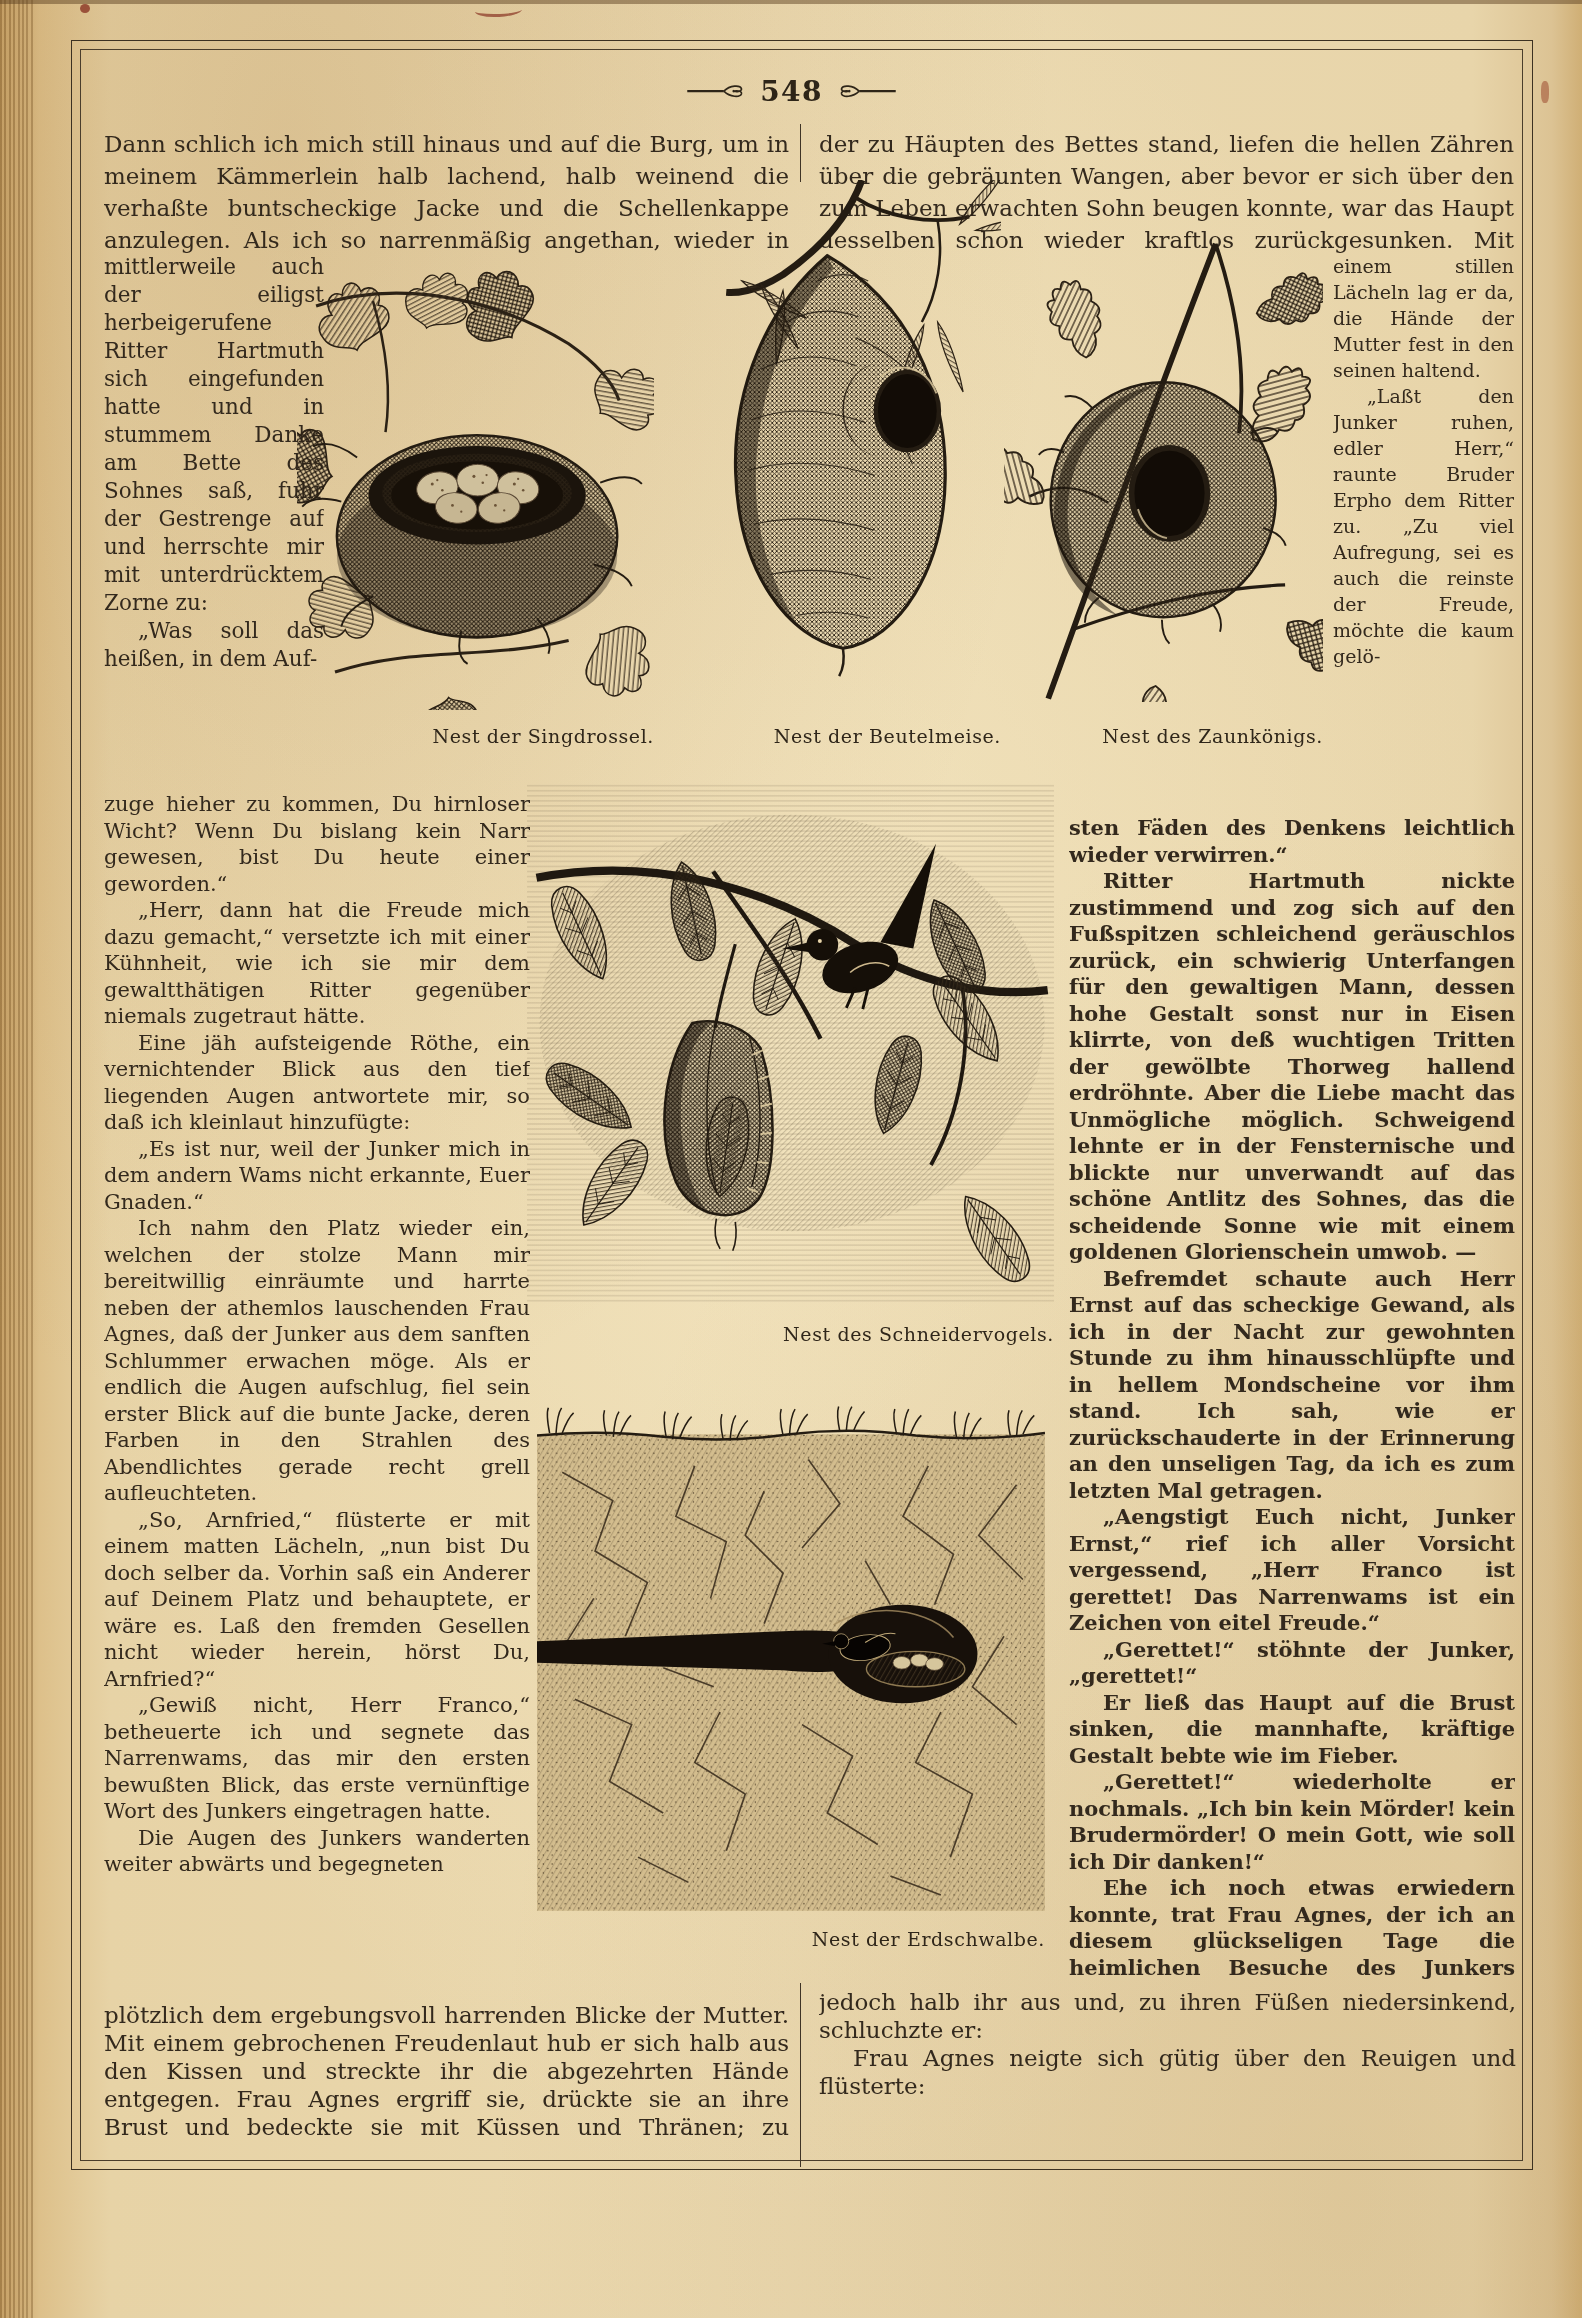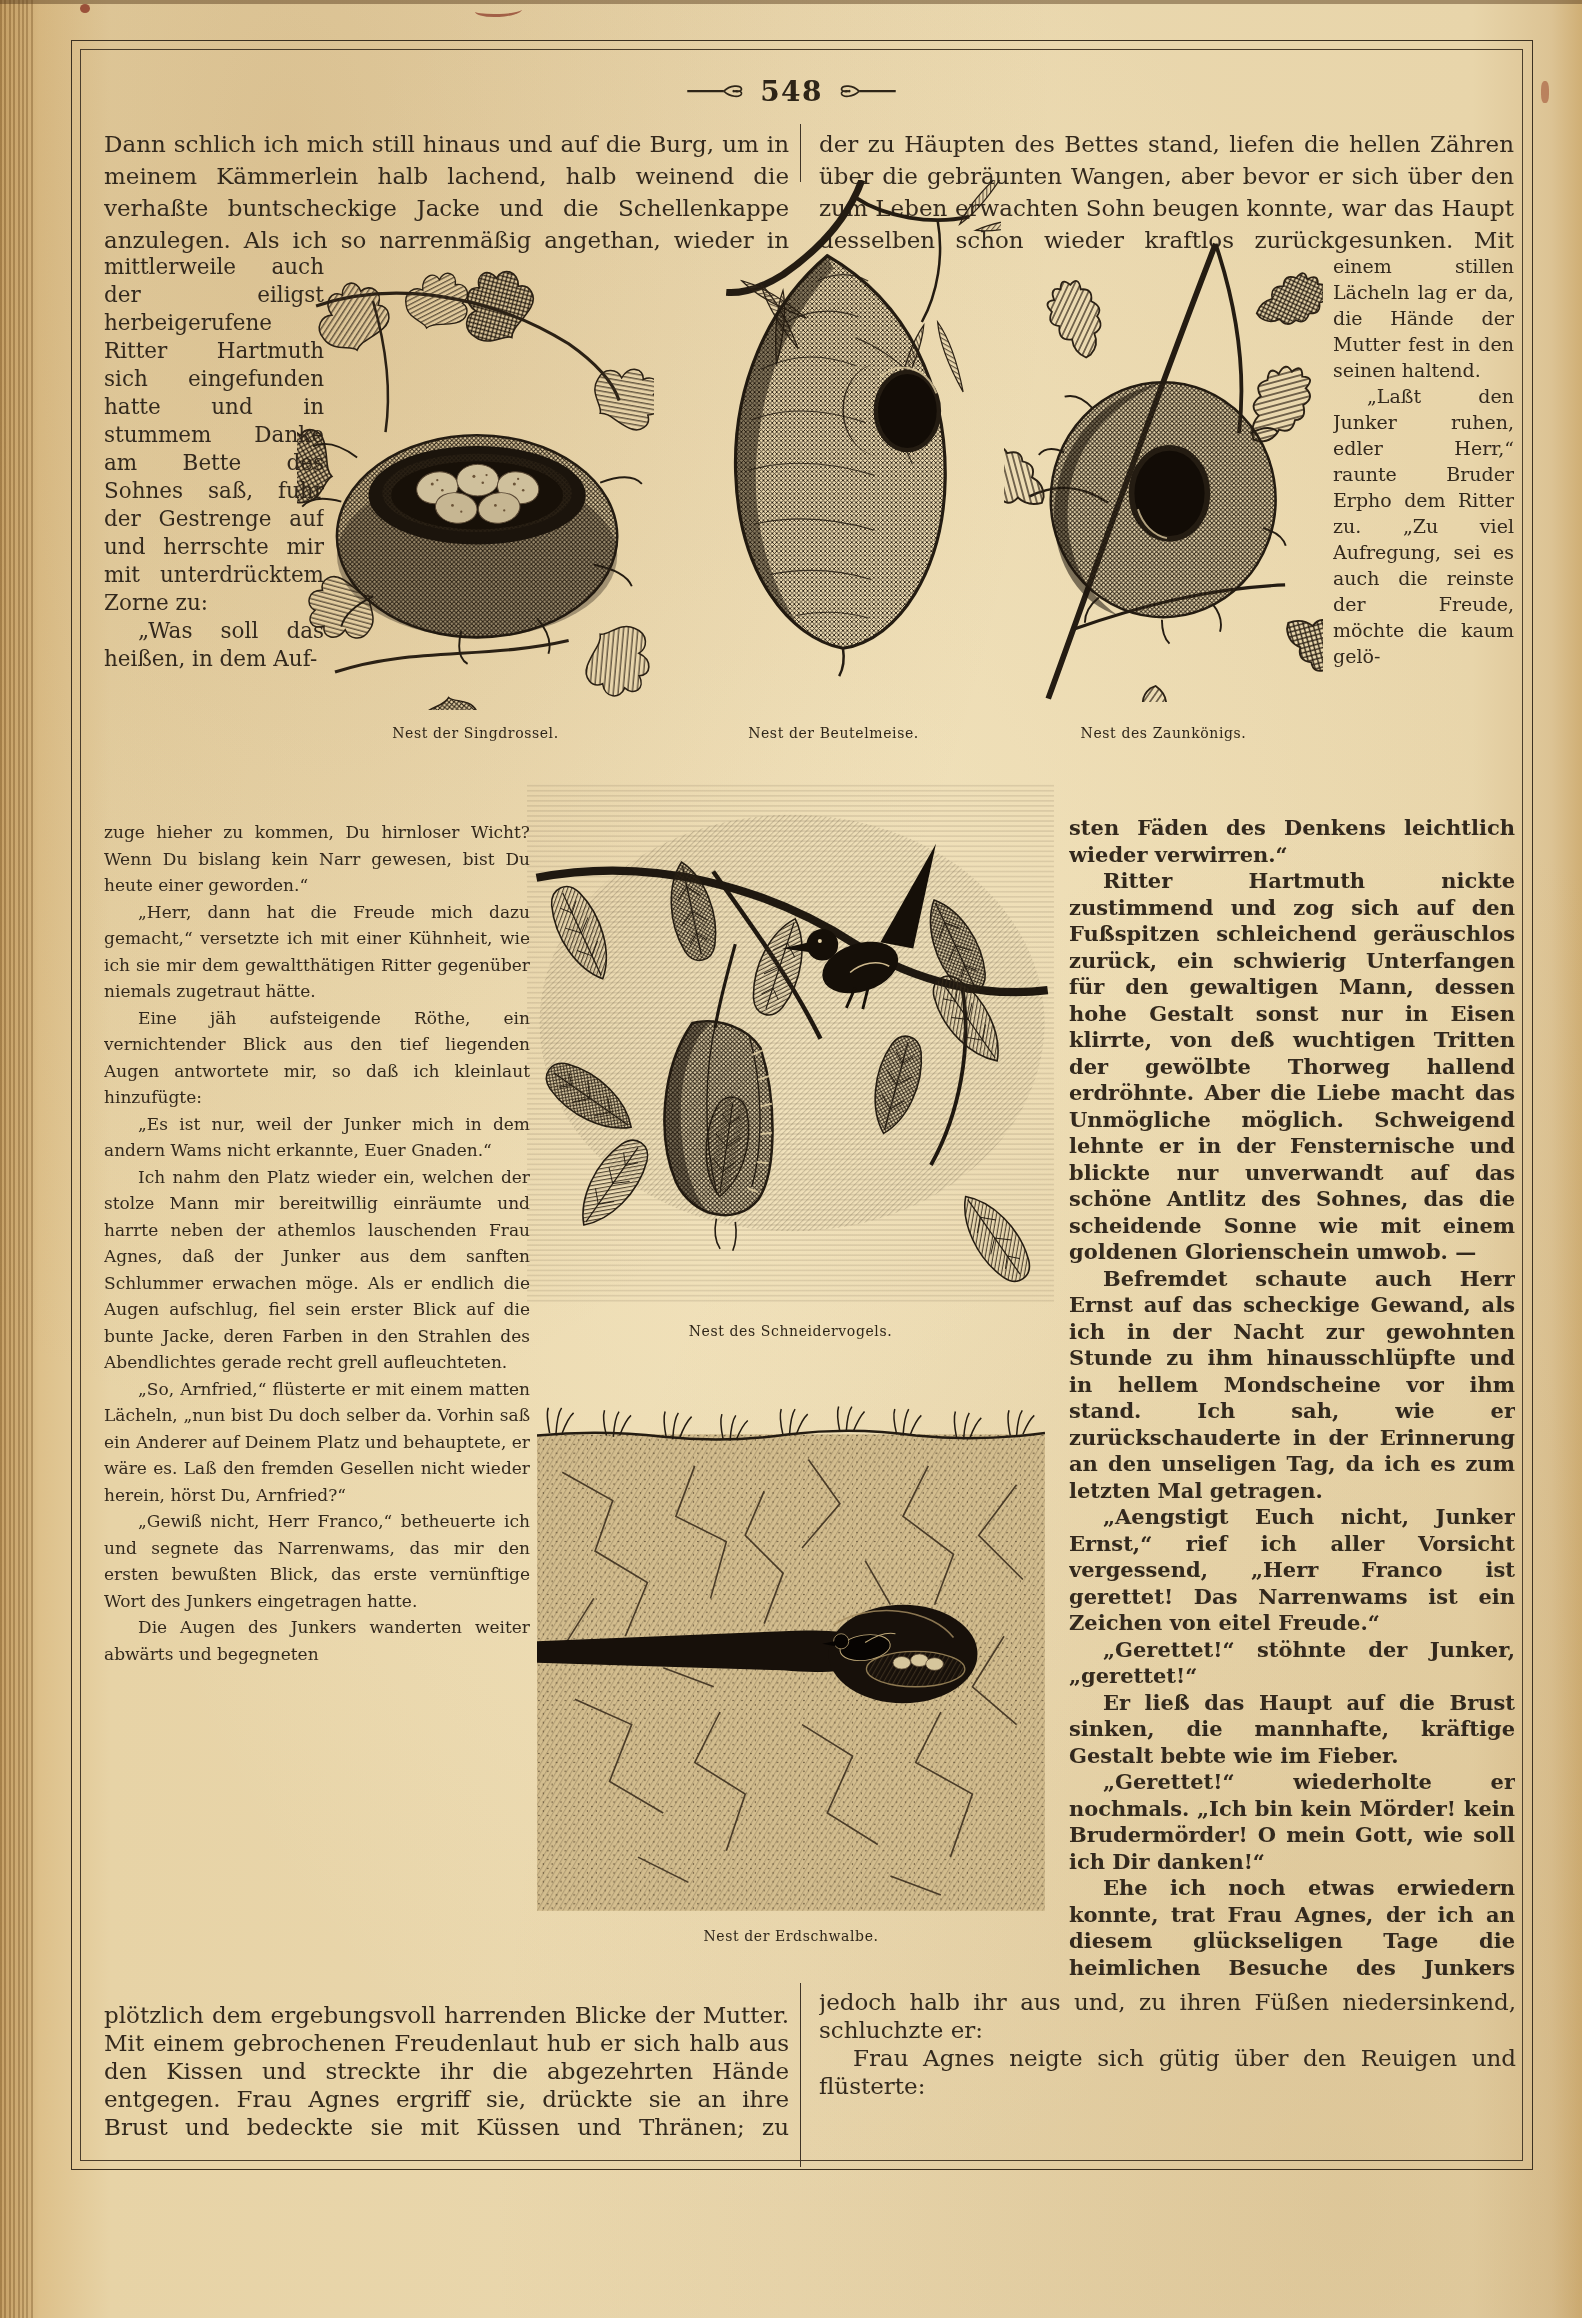--- a/index.html
+++ b/index.html
@@ -22,29 +22,29 @@
     border:1.3px solid #4a3d2b;box-sizing:border-box;}
   .header{position:absolute;left:0;top:75px;width:1583px;text-align:center;}
   .header-inner{display:inline-flex;align-items:center;gap:16.4px;}
   .page-number{font-size:28px;font-weight:bold;letter-spacing:1.3px;color:#2e2518;}
   .colrule{position:absolute;width:1.3px;background:#3f3426;}
   .tz{position:absolute;text-align:justify;overflow:hidden;}
   .tz p{margin:0;}
   .tz p.ind{text-indent:34px;}
   .z-l1{left:104px;top:128px;width:685px;height:135px;font-size:23px;line-height:32px;}
   .z-l2{left:104px;top:253px;width:220px;height:538px;font-size:21.5px;line-height:28px;}
-  .z-l3{left:104px;top:791px;width:426px;height:1194px;font-size:17px;line-height:26.5px;margin-top:28px;}
+  .z-l3{left:104px;top:791px;width:426px;height:1194px;font-size:21px;line-height:26.5px;}
   .z-l4{left:104px;top:2001px;width:685px;height:145px;font-size:23px;line-height:28px;}
   .z-r1{left:819px;top:128px;width:695px;height:135px;font-size:23px;line-height:32px;}
   .z-r2{left:1333px;top:253px;width:181px;height:556px;font-size:19px;line-height:26px;}
   .z-r3{left:1069px;top:815px;width:446px;height:1170px;font-size:21px;line-height:26.5px;font-weight:bold;}
   .z-r4{left:819px;top:1988px;width:697px;height:153px;font-size:23px;line-height:28px;}
   .fig{position:absolute;}
   .fig svg{width:100%;height:100%;display:block;}
-  .caption{position:absolute;text-align:center;font-size:14px;color:#2f261a;letter-spacing:0.6px;}
+  .caption{position:absolute;text-align:right;font-size:19px;color:#2f261a;letter-spacing:0.6px;}
 </style>
 </head>
 <body>
 
 <div class="page">
 
   <div class="book-edge"></div>
   <div class="top-edge"></div>
   <div class="stain" style="left:80px;top:3.8px;width:10px;height:8.8px;background:#8a3524;opacity:.8;"></div>
   <div class="stain" style="left:475px;top:3.8px;width:47px;height:10px;background:transparent;border-bottom:3.2px solid #8a3524;border-radius:0 0 60% 40%;opacity:.7;"></div>

